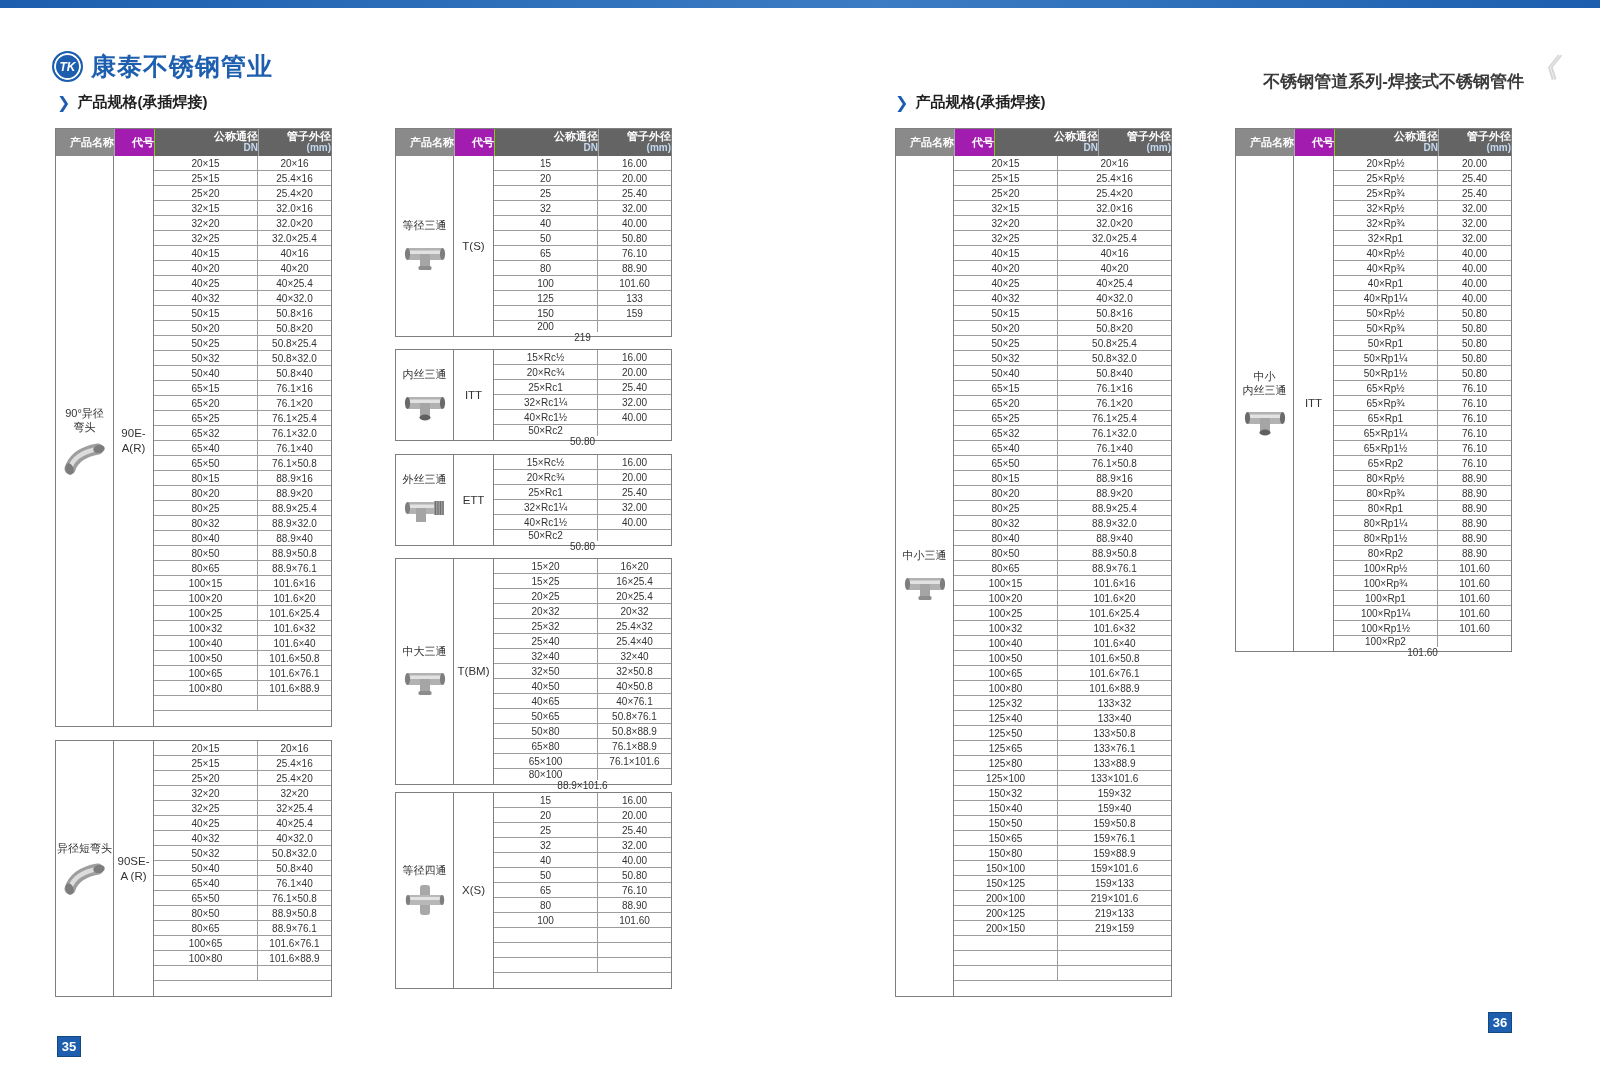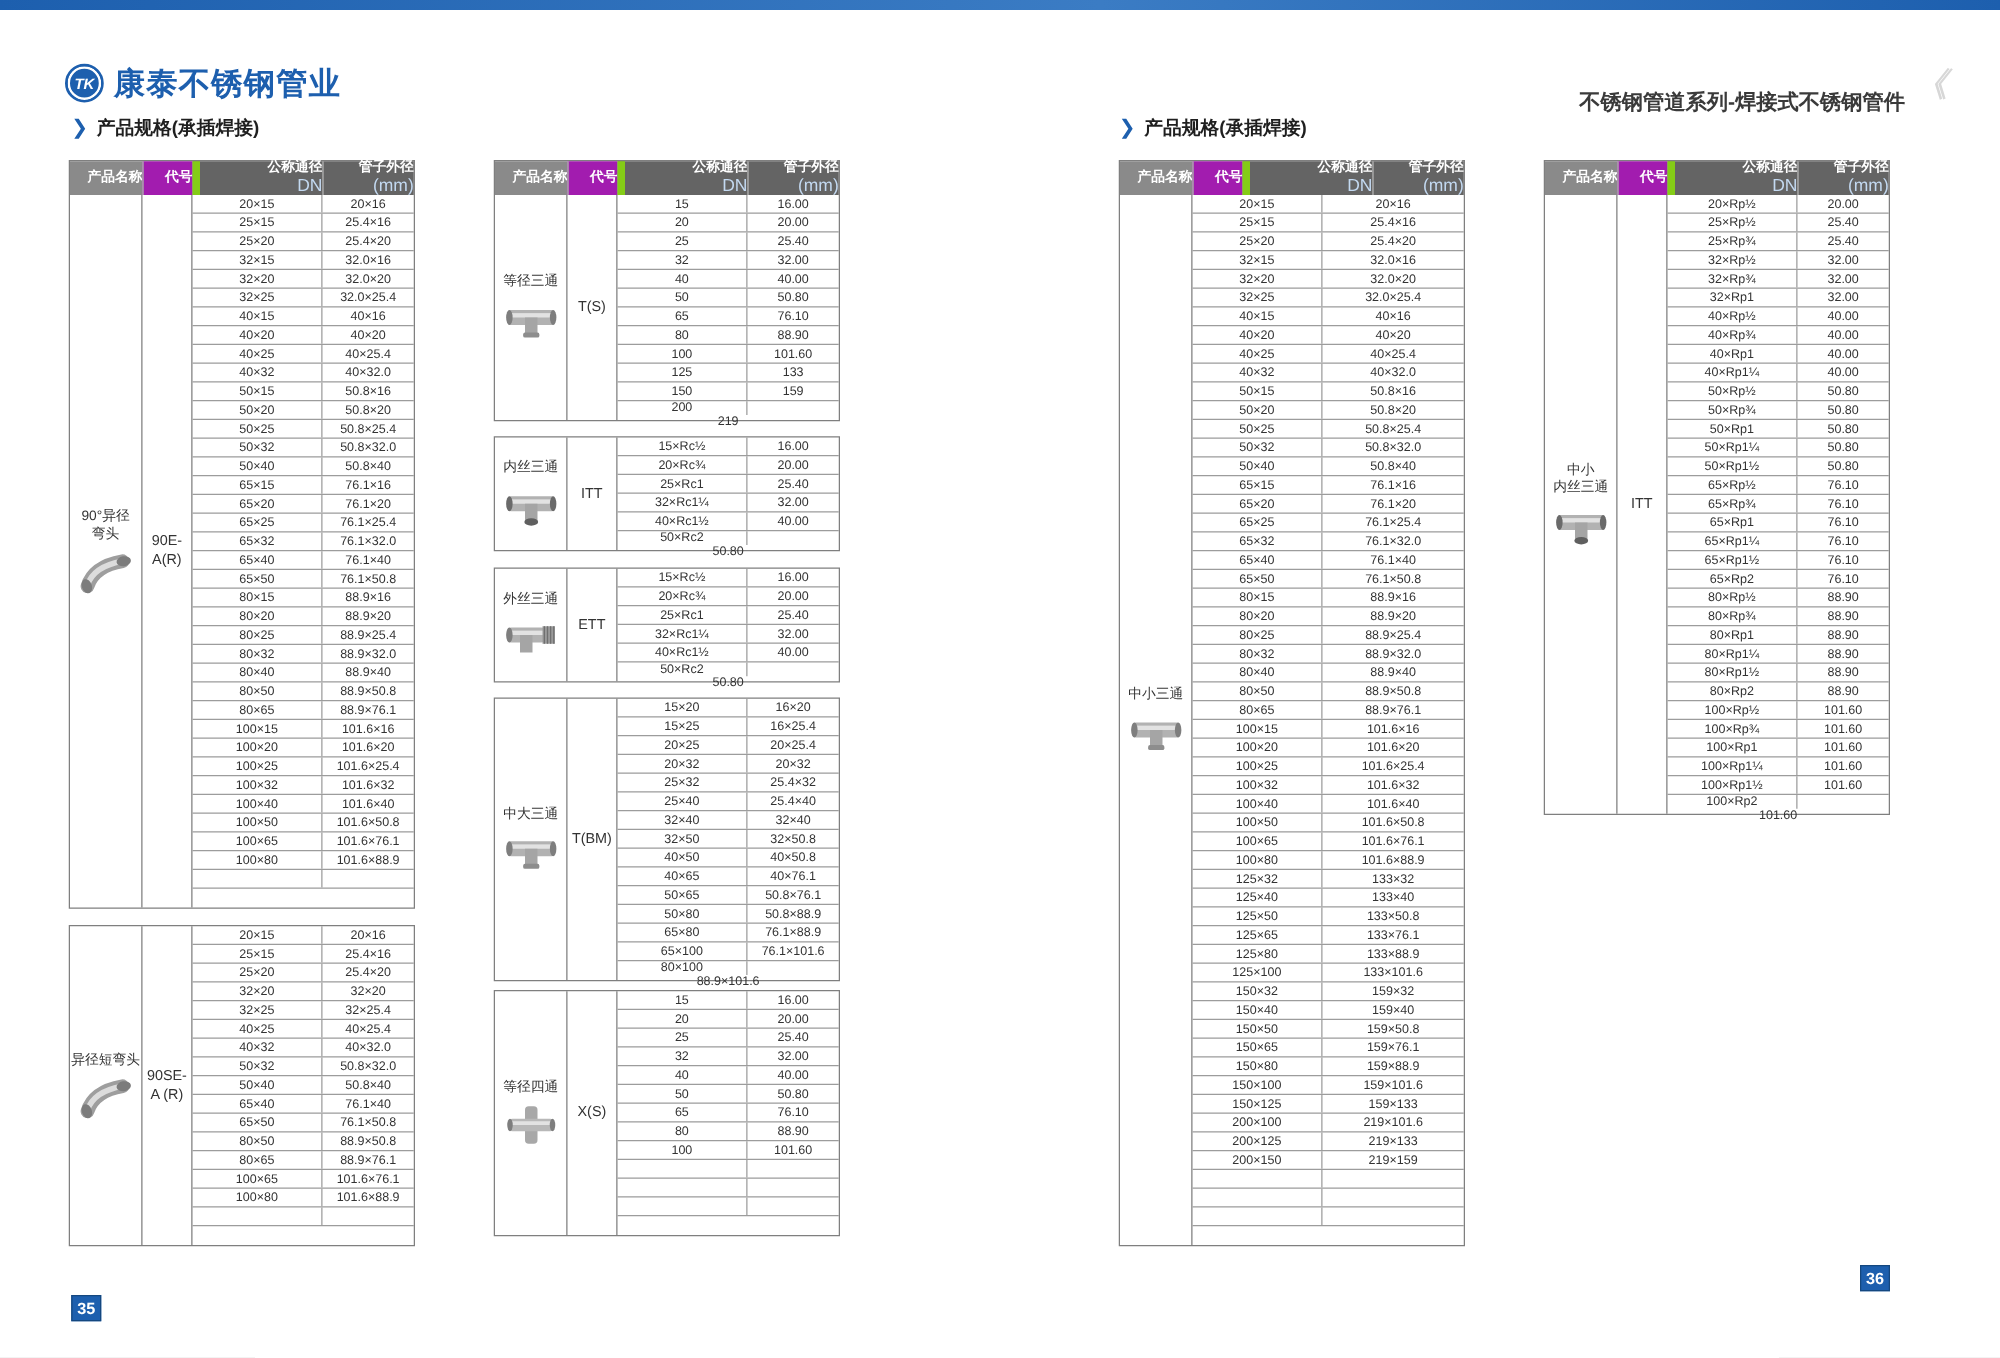--- a/index.html
+++ b/index.html
@@ -19,24 +19,24 @@
   
   .section-title{position:absolute;display:flex;align-items:center;gap:7px;
         font-size:15px;font-weight:bold;color:#1f1f1f;}
   .section-title .chev{color:#1d5fae;font-size:16px;font-weight:900;line-height:1;}
   
   .tbl{position:absolute;width:277px;border:1px solid #7f7f7f;background:#fff;
        display:flex;flex-direction:column;color:#333;box-sizing:border-box;}
   .tbl-head{display:flex;height:27px;flex:0 0 27px;}
   .th{display:flex;flex-direction:column;align-items:flex-end;justify-content:center;
       color:#fff;font-weight:bold;font-size:11px;line-height:1.05;box-sizing:border-box;}
-  .th .sub{font-size:14px;color:#c3d9f1;font-weight:normal;}
+  .th .sub{font-size:10px;color:#c3d9f1;font-weight:bold;}
   .th-name{width:58px;background:#8a8a8a;}
   .th-code{width:40px;background:#a21caf;border-left:1px solid #a8a8a8;}
-  .th-dn{width:104px;background:#646464;border-left:6px solid #84cc16;}
+  .th-dn{width:104px;background:#646464;border-left:1px solid #84cc16;}
   .th-od{flex:1;background:#646464;border-left:1px solid #a8a8a8;}
   .tbl-body{display:flex;flex:1;}
   .cell-name{width:58px;border-right:1px solid #7f7f7f;display:flex;flex-direction:column;
       align-items:center;justify-content:center;gap:6px;text-align:center;
       white-space:pre-line;font-size:11px;line-height:1.25;box-sizing:border-box;}
   .cell-code{width:40px;border-right:1px solid #7f7f7f;display:flex;align-items:center;
       justify-content:center;text-align:center;white-space:pre-line;font-size:11.5px;
       line-height:1.3;box-sizing:border-box;}
   .rows{flex:1;display:flex;flex-direction:column;}
   .row{display:flex;height:15px;flex:0 0 15px;box-sizing:border-box;border-bottom:1px solid #9c9c9c;}

